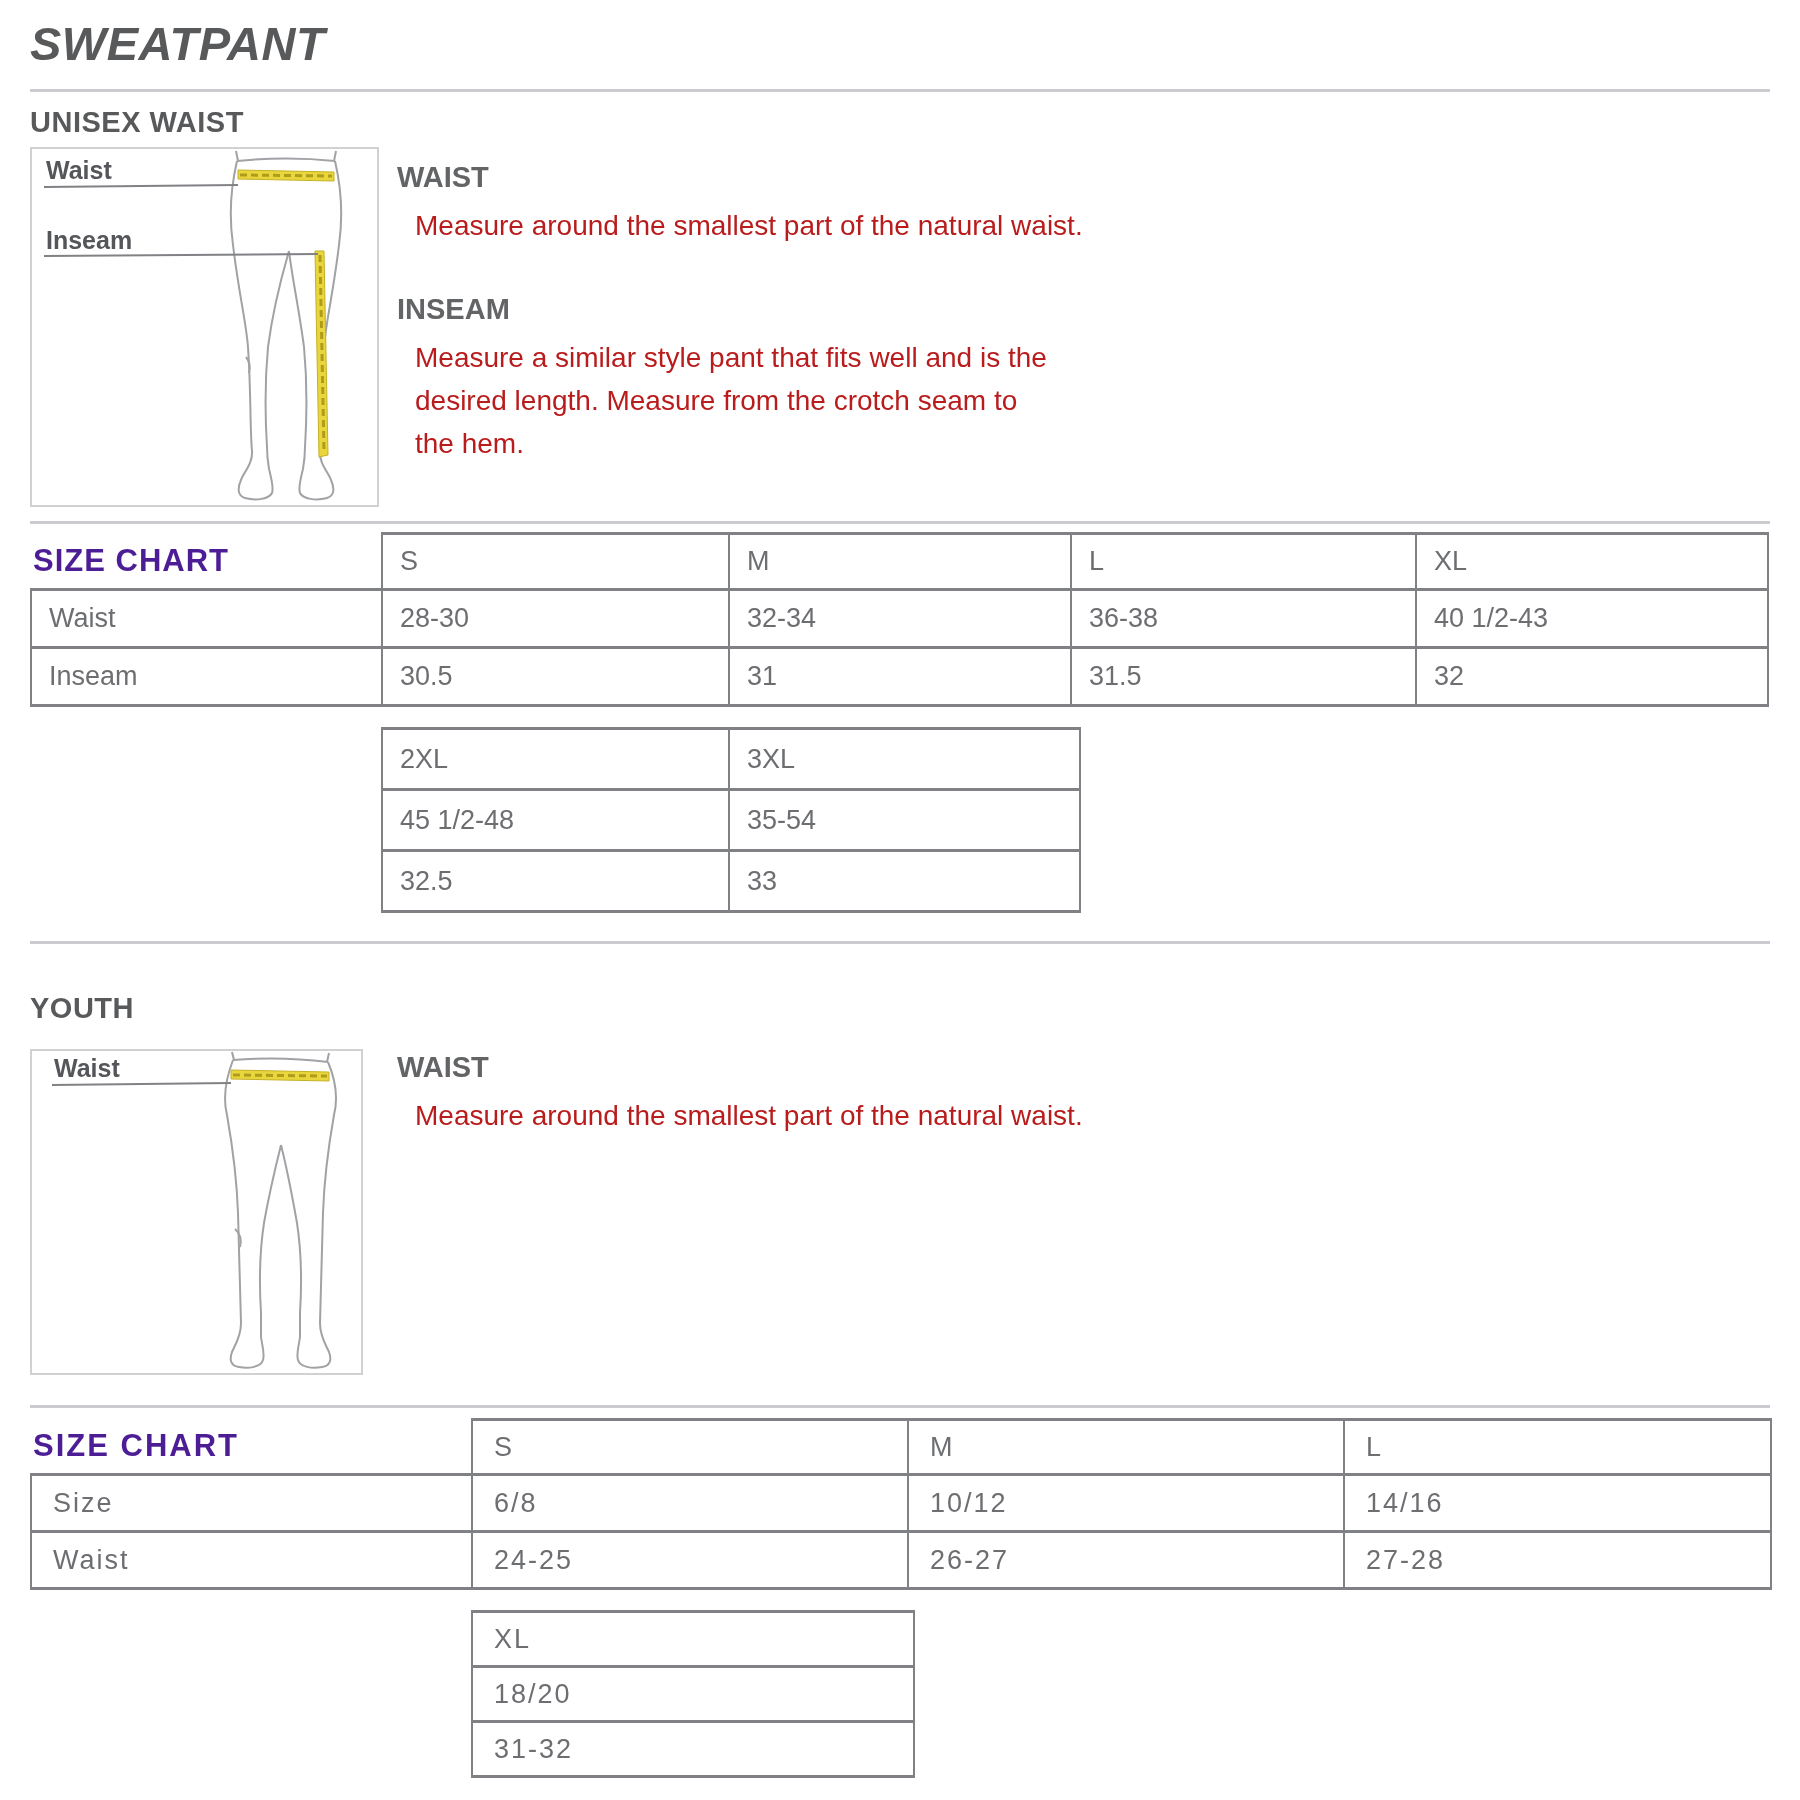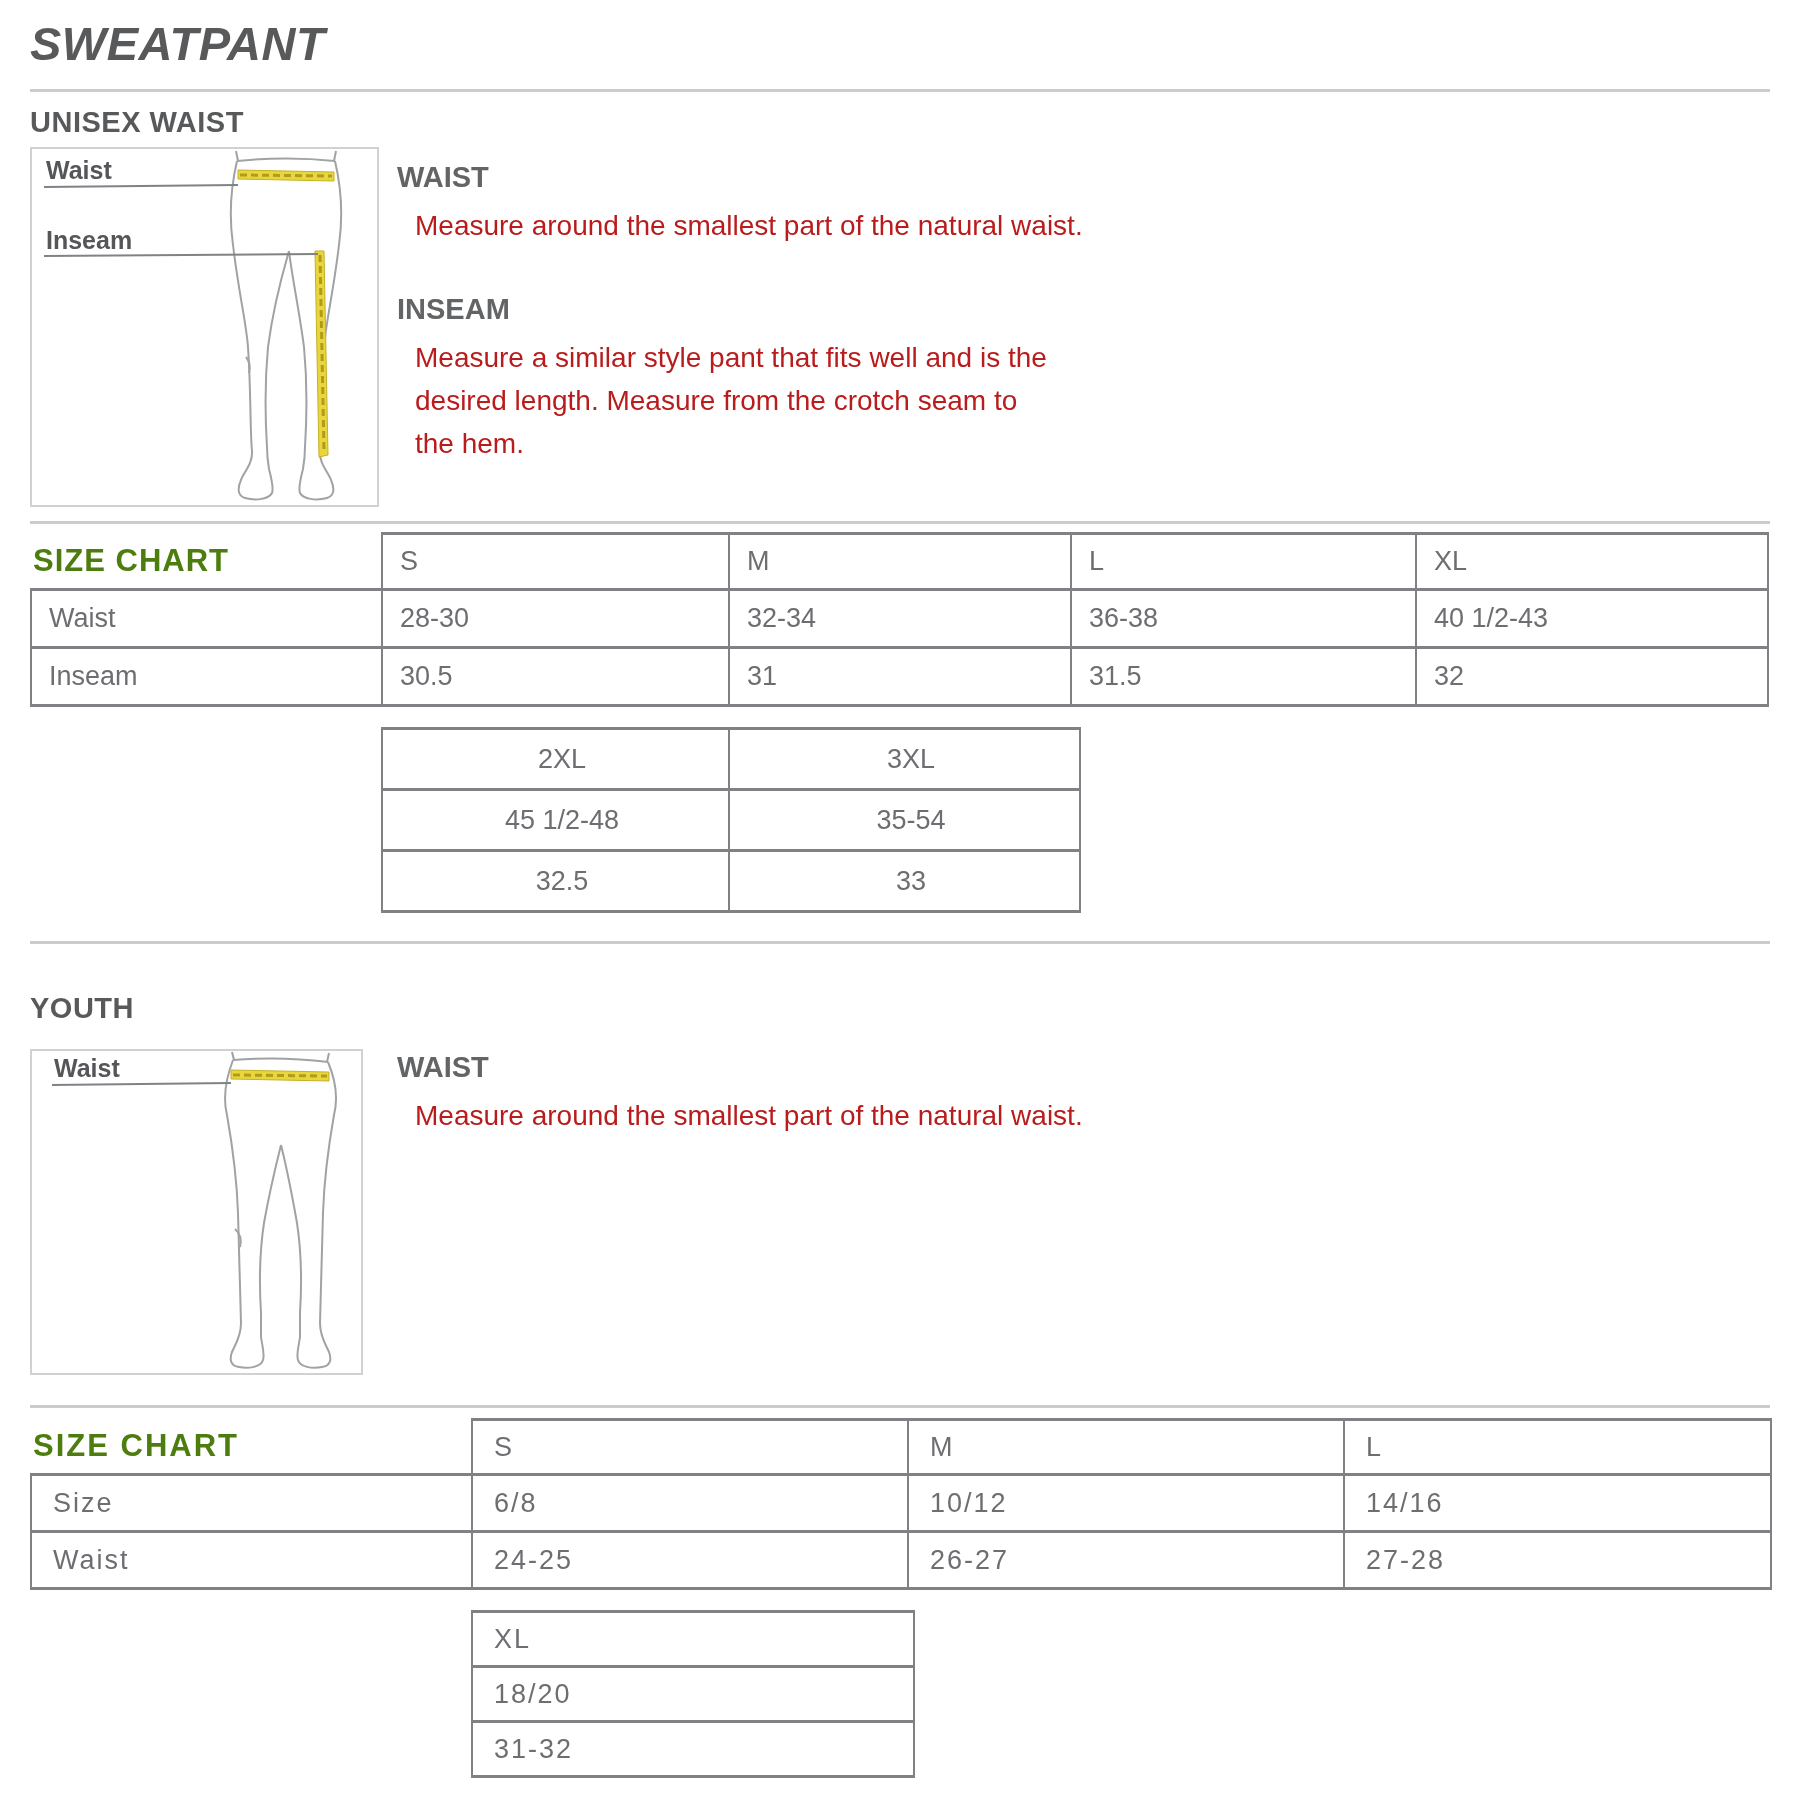--- a/index.html
+++ b/index.html
@@ -19,29 +19,29 @@
   .instr-text { font-size:28px; line-height:43px; color:#b91c1c;margin-left:18px; }
   .instr + .instr { margin-top:46px; }
 
   table { border-collapse:collapse; table-layout:fixed; }
   .size-table td {
     border:2px solid #7f8184; border-top-width:3px; border-bottom-width:3px;
     vertical-align:middle; padding:0 4px 0 17px; font-size:27px; color:#6d6e71;
     overflow:hidden; white-space:nowrap;
   }
   .corner { border:none !important; padding-left:2px !important; }
-  .chart-label { font-size:31px; font-weight:bold; color:#4d7c0f; letter-spacing:1px; }
+  .chart-label { font-size:31px; font-weight:bold; color:#4c1d95; letter-spacing:1px; }
   .hcell { color:#58595b; font-size:28px; }
   .lcell { color:#58595b; }
 
   .adult-table { width:1737px; margin-top:8px; }
   .adult-table td { height:55px; }
   .adult-table .head td { height:53px; }
   .sub-adult { margin-left:351px; width:698px; margin-top:20px; }
-  .sub-adult td { height:58px;text-align:center; }
+  .sub-adult td { height:58px; }
 
   .youth-heading { margin-top:48px; margin-bottom:24px; }
   .youth-table { width:1740px; margin-top:10px; }
   .youth-table td { height:54px; letter-spacing:2px; padding-left:21px; }
   .youth-table .head td { height:52px; }
   .youth-table .chart-label { letter-spacing:2px; }
   .sub-youth { margin-left:441px; width:442px; margin-top:20px; }
   .sub-youth td { height:52px; letter-spacing:2px; padding-left:21px; }
 
   .hr-above-chart { margin-top:12px; }

